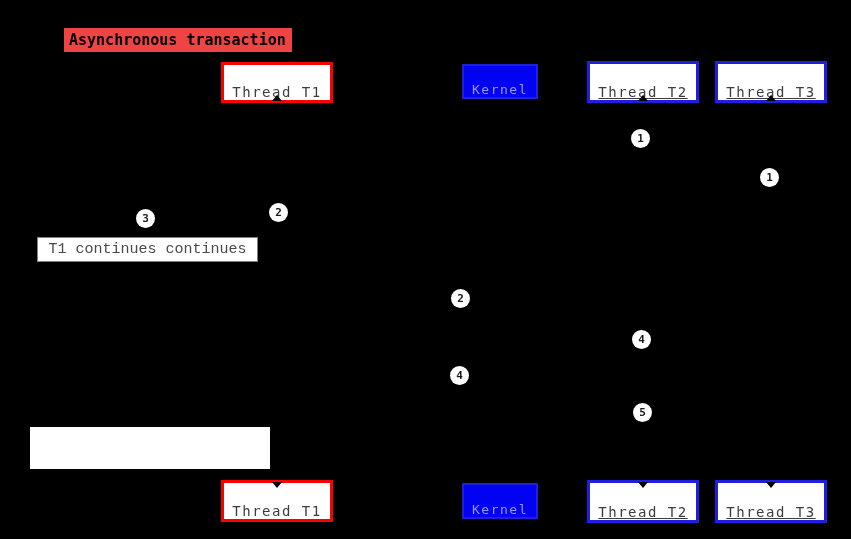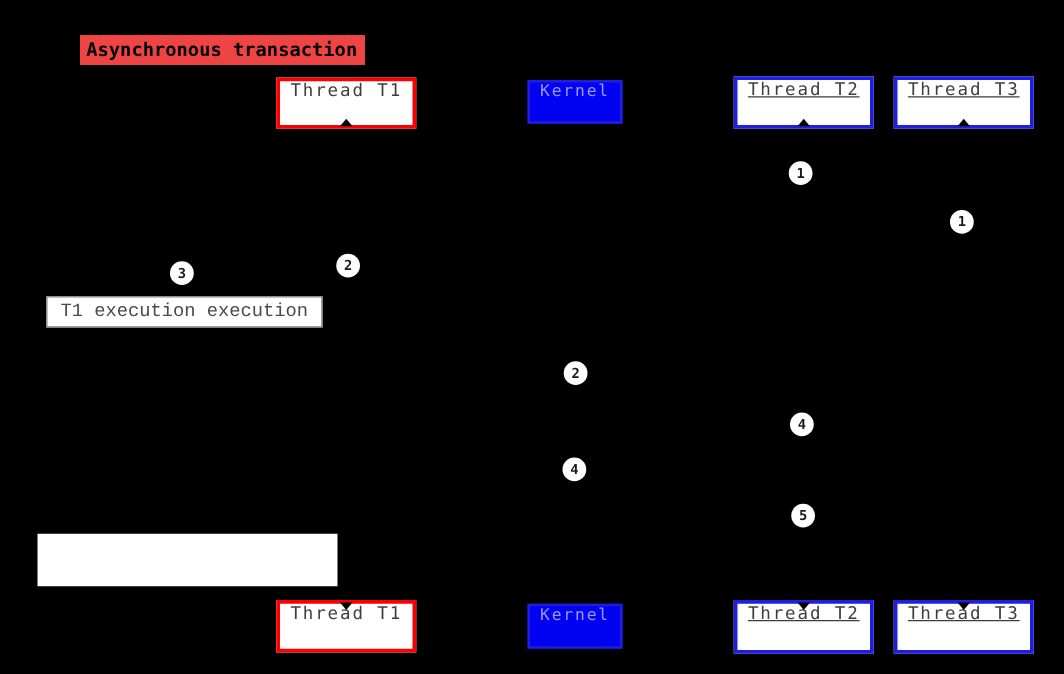--- a/index.html
+++ b/index.html
@@ -8,27 +8,27 @@
     overflow:hidden;font-family:"DejaVu Sans Mono",monospace;
   }
   .title-box{
     position:absolute;left:27px;top:28px;width:228px;height:24px;
     background:#ef4444;color:#000;font-weight:bold;font-size:15px;line-height:24px;
     padding-left:5px;box-sizing:border-box;white-space:nowrap;margin-left:37px;
   }
   .actor{
     position:absolute;box-sizing:border-box;background:#fff;
     color:#3d3d3d;font-size:14px;letter-spacing:1.5px;
-    display:flex;align-items:flex-start;justify-content:center;white-space:nowrap;
+    display:flex;align-items:flex-end;justify-content:center;white-space:nowrap;
   }
   .actor--red{border:3px solid var(--red,#fa0000);}
   .actor--blue{border:3px solid var(--blue,#1f1fdd);text-decoration:underline;}
   .actor--kernel{
     background:var(--kernel-fill,#0202f2);border:2px solid var(--blue,#1f1fdd);
-    color:var(--kernel-text,#9999ff);font-size:13px;letter-spacing:1.5px;
+    color:var(--kernel-text,#9999ff);font-size:13px;letter-spacing:1.5px;margin-left:40px;
   }
   .stub{position:absolute;left:50%;transform:translateX(-50%);width:0;height:0;
     border-left:5px solid transparent;border-right:5px solid transparent;}
   .stub--up{bottom:-1px;border-bottom:6px solid #000;}
   .stub--down{top:-1px;border-top:6px solid #000;}
   .badge{
     position:absolute;width:19px;height:19px;border-radius:50%;background:#fff;
     color:#1a1a1a;font-size:11px;font-weight:bold;line-height:19px;text-align:center;
   }
   .note{
@@ -66,21 +66,21 @@
 
   <div class="badge" style="left:631px;top:129px;">1</div>
   <div class="badge" style="left:760px;top:168px;">1</div>
   <div class="badge" style="left:269px;top:203px;">2</div>
   <div class="badge" style="left:136px;top:209px;">3</div>
   <div class="badge" style="left:451px;top:289px;">2</div>
   <div class="badge" style="left:450px;top:366px;">4</div>
   <div class="badge" style="left:632px;top:330px;">4</div>
   <div class="badge" style="left:633px;top:403px;">5</div>
 
-  <div class="note note--mid">T1 execution execution</div>
+  <div class="note note--mid">T1 continues continues</div>
   <div class="note note--blank"></div>
 
   <div class="actor actor--red" style="left:221px;top:480px;width:112px;height:42px;">
     <span class="stub stub--down"></span>
     <span>Thread T1</span>
   </div>
   <div class="actor actor--kernel" style="left:422px;top:483px;width:76px;height:36px;">
     <span>Kernel</span>
   </div>
   <div class="actor actor--blue" style="left:587px;top:480px;width:112px;height:43px;">

